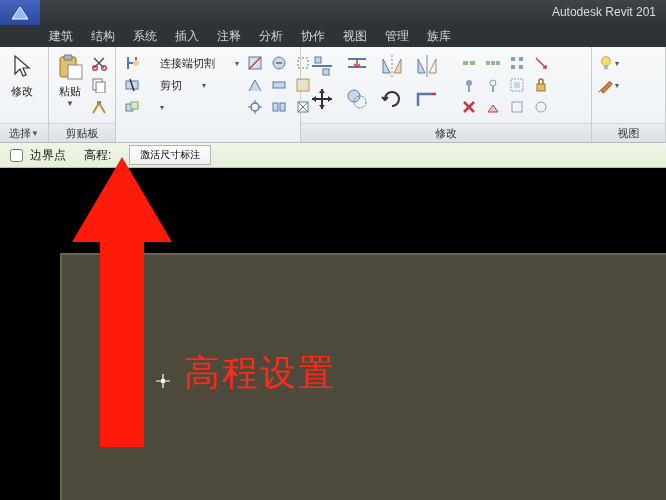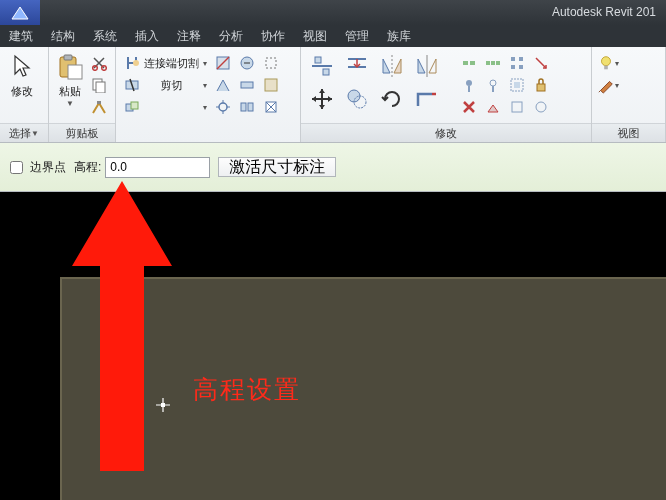--- a/index.html
+++ b/index.html
@@ -40,20 +40,21 @@
     top: 0;
     color: #d8dce0;
   }
   
   .menubar {
     height: 22px;
     background: #2e3338;
     color: #d0d4d8;
     display: flex;
     align-items: center;
+    padding-left: 40px;
   }
   .menubar .menu-item {
     padding: 0 9px;
     font-size: 12px;
     line-height: 22px;
     white-space: nowrap;
     cursor: default;
   }
   
   .ribbon {
@@ -103,44 +104,43 @@
   .bigbtn .lbl { font-size: 11px; margin-top: 3px; text-align:center; }
   .stack {
     display: flex;
     flex-direction: column;
     gap: 2px;
     padding-top: 2px;
   }
   .sbtn {
     display: flex;
     align-items: center;
-    gap: 4px;
+    gap: 20px;
     height: 20px;
     padding: 0 3px;
     font-size: 11px;
     cursor: default;
     white-space: nowrap;
-    justify-content: space-between;
   }
   .icbx {
     width: 22px; height: 20px;
     display: flex; align-items:center; justify-content:center;
     cursor: default;
   }
   .icrow { display:flex; gap:2px; }
   .ddarr { font-size: 8px; color:#555; }
   
   .optbar {
     height: 24px;
     background: linear-gradient(#eef6e6, #e4efd8);
     border-bottom: 1px solid #b6bbc0;
     display: flex;
     align-items: center;
-    gap: 8px;
-    padding: 12px 6px;
+    gap: 18px;
+    padding: 0 6px;
     font-size: 12px;
   }
   .optbar .chk {
     display: flex; align-items:center; gap:4px;
   }
   .optbar input[type=checkbox] {
     width: 13px; height: 13px;
   }
   .optbar .numin {
     background: #fff;
@@ -149,21 +149,21 @@
     width: 95px;
     padding: 0 4px;
     font-size: 12px;
   }
   .optbar .obtn {
     border: 1px solid #b0b5ba;
     background: linear-gradient(#fdfdfd, #eef0f2);
     height: 20px;
     padding: 0 10px;
     line-height: 18px;
-    font-size: 16px;
+    font-size: 10px;
     cursor: default;
   }
   
   .viewport {
     position: relative;
     width: 666px;
     height: calc(500px - 25px - 22px - 95px - 24px);
     background: #000;
   }
   .drawbox {
@@ -174,24 +174,24 @@
     background: #4d4a3c;
   }
   .annotation-arrow {
     position: absolute;
     left: 72px;
     top: -11px;
     pointer-events: none;
   }
   .annotation-text {
     position: absolute;
-    left: 193px;
+    left: 184px;
     top: 181px;
     font-family: "SimHei", "Microsoft YaHei", sans-serif;
-    font-size: 25px;
+    font-size: 36px;
     font-weight: 500;
     color: #ff2a1a;
     letter-spacing: 2px;
   }
   .cursor-cross {
     position:absolute; left:156px; top:206px; pointer-events:none;
   }
 </style>
 </head>
 <body>
@@ -528,21 +528,20 @@
   </div>
 </div>
 
 <div class="optbar">
   <label class="chk">
     <input type="checkbox" style="">
     <span>边界点</span>
   </label>
   <div style="display:flex;align-items:center;gap:4px">
     <span>高程:</span>
-    <input class="numin" value="0.0" style="">
   </div>
   <button class="obtn">激活尺寸标注</button>
 </div>
 
 <div class="viewport">
   <div class="drawbox"></div>
 
   <svg class="cursor-cross" width="14" height="14" viewBox="0 0 14 14">
     <path d="M7 0 L7 14 M0 7 L14 7" stroke="#fff" stroke-width="1.2"></path>
     <rect x="5" y="5" width="4" height="4" fill="#fff"></rect>

